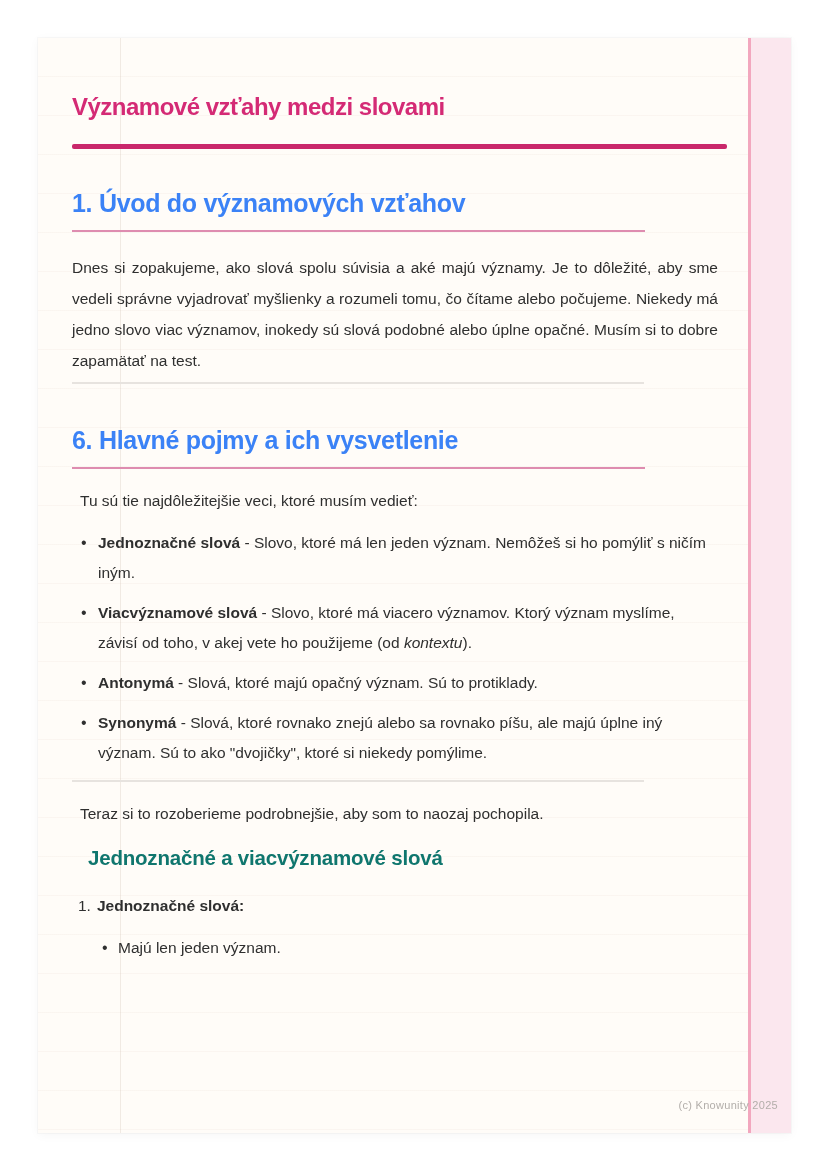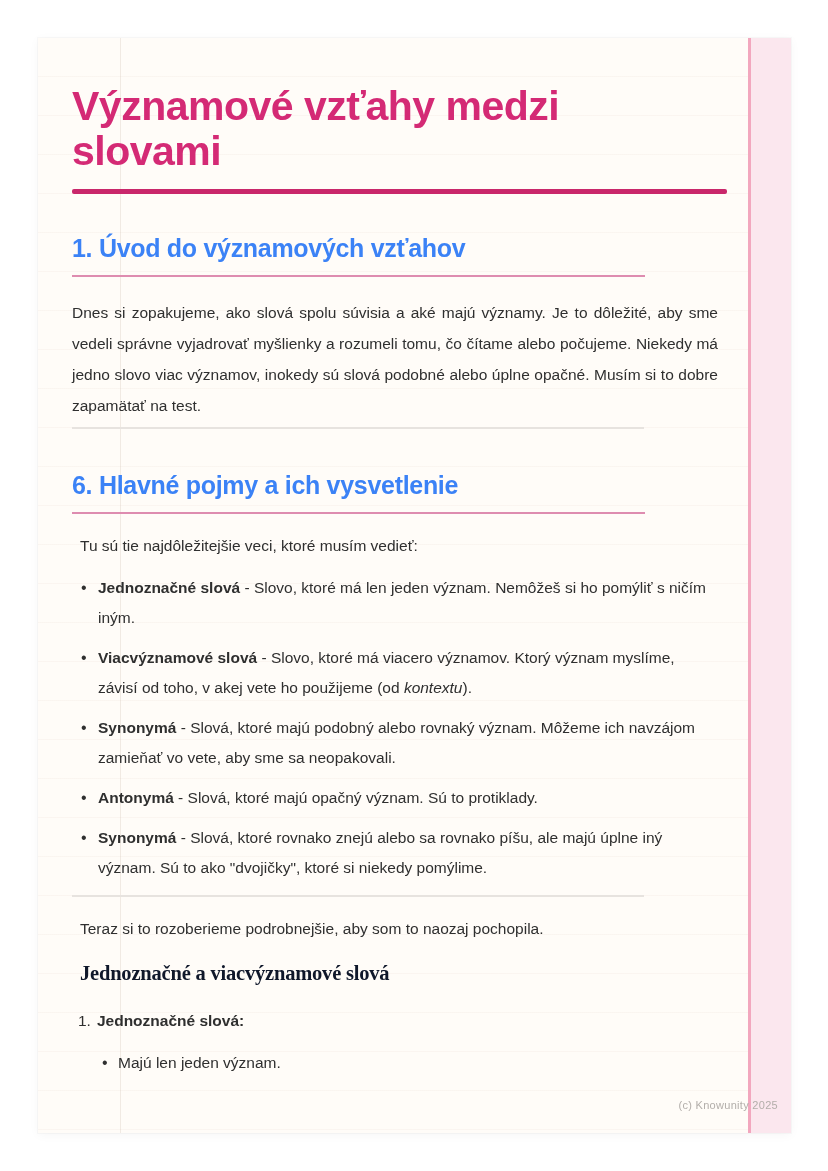--- a/index.html
+++ b/index.html
@@ -37,21 +37,21 @@
     border-left: 3px solid #f2a7be;
     z-index: 1;
   }
   .content {
     position: relative; z-index: 2;
     padding: 46px 73px 0 34px;
   }
   h1.doc-title {
     margin: 0;
     max-width: 560px;
-    font-size: 41px; line-height: 45px;
+    font-size: 24px; line-height: 45px;
     font-weight: 800;
     letter-spacing: -0.5px;
     color: #d42a75;
   }
   .title-rule {
     margin-top: 15px;
     width: 655px; height: 5px;
     background: #c9276b;
     border-radius: 2px;
   }
@@ -92,26 +92,25 @@
     font-size: 15.5px; line-height: 30px;
     margin-bottom: 10px;
   }
   ul.concept-list > li::before {
     content: "\2022";
     position: absolute; left: 9px; top: 0;
     font-size: 16px;
   }
   b.term { font-weight: 700; }
   h3.sub-heading {
-    margin: 8px; margin-top: 16px;
+    margin: 16px; margin-top: 16px;
     font-size: 20.5px; line-height: 26px;
     font-weight: 800;
     letter-spacing: -0.2px;
-    color: #0f172a;
-    font-family: Liberation Serif, serif;
+    color: #0f766e;
   }
   ol.num-list {
     margin: 20px 0 0 0; padding: 0 0 0 6px;
     list-style: none;
   }
   ol.num-list > li {
     font-size: 15.5px; line-height: 30px;
   }
   .num { margin-right: 6px; }
   ul.sub-list {
@@ -161,23 +160,20 @@
       <p class="lead-par">Tu sú tie najdôležitejšie veci, ktoré musím vedieť:</p>
 
       <ul class="concept-list">
         <li>
           <b class="term">Jednoznačné slová</b><span> - </span><span>Slovo, ktoré má len jeden význam. Nemôžeš si ho pomýliť s ničím iným.</span>
         </li>
         <li>
           <b class="term">Viacvýznamové slová</b><span> - </span><span>Slovo, ktoré má viacero významov. Ktorý význam myslíme, závisí od toho, v akej vete ho použijeme (od </span><em>kontextu</em><span>).</span>
         </li>
         <li>
-          <b class="term">Synonymá</b><span> - </span><span>Slová, ktoré majú podobný alebo rovnaký význam. Môžeme ich navzájom zamieňať vo vete, aby sme sa neopakovali.</span>
-        </li>
-        <li>
           <b class="term">Antonymá</b><span> - </span><span>Slová, ktoré majú opačný význam. Sú to protiklady.</span>
         </li>
         <li>
           <b class="term">Synonymá</b><span> - </span><span>Slová, ktoré rovnako znejú alebo sa rovnako píšu, ale majú úplne iný význam. Sú to ako "dvojičky", ktoré si niekedy pomýlime.</span>
         </li>
       </ul>
       <hr class="soft soft2">
     </section>
 
     <section>

